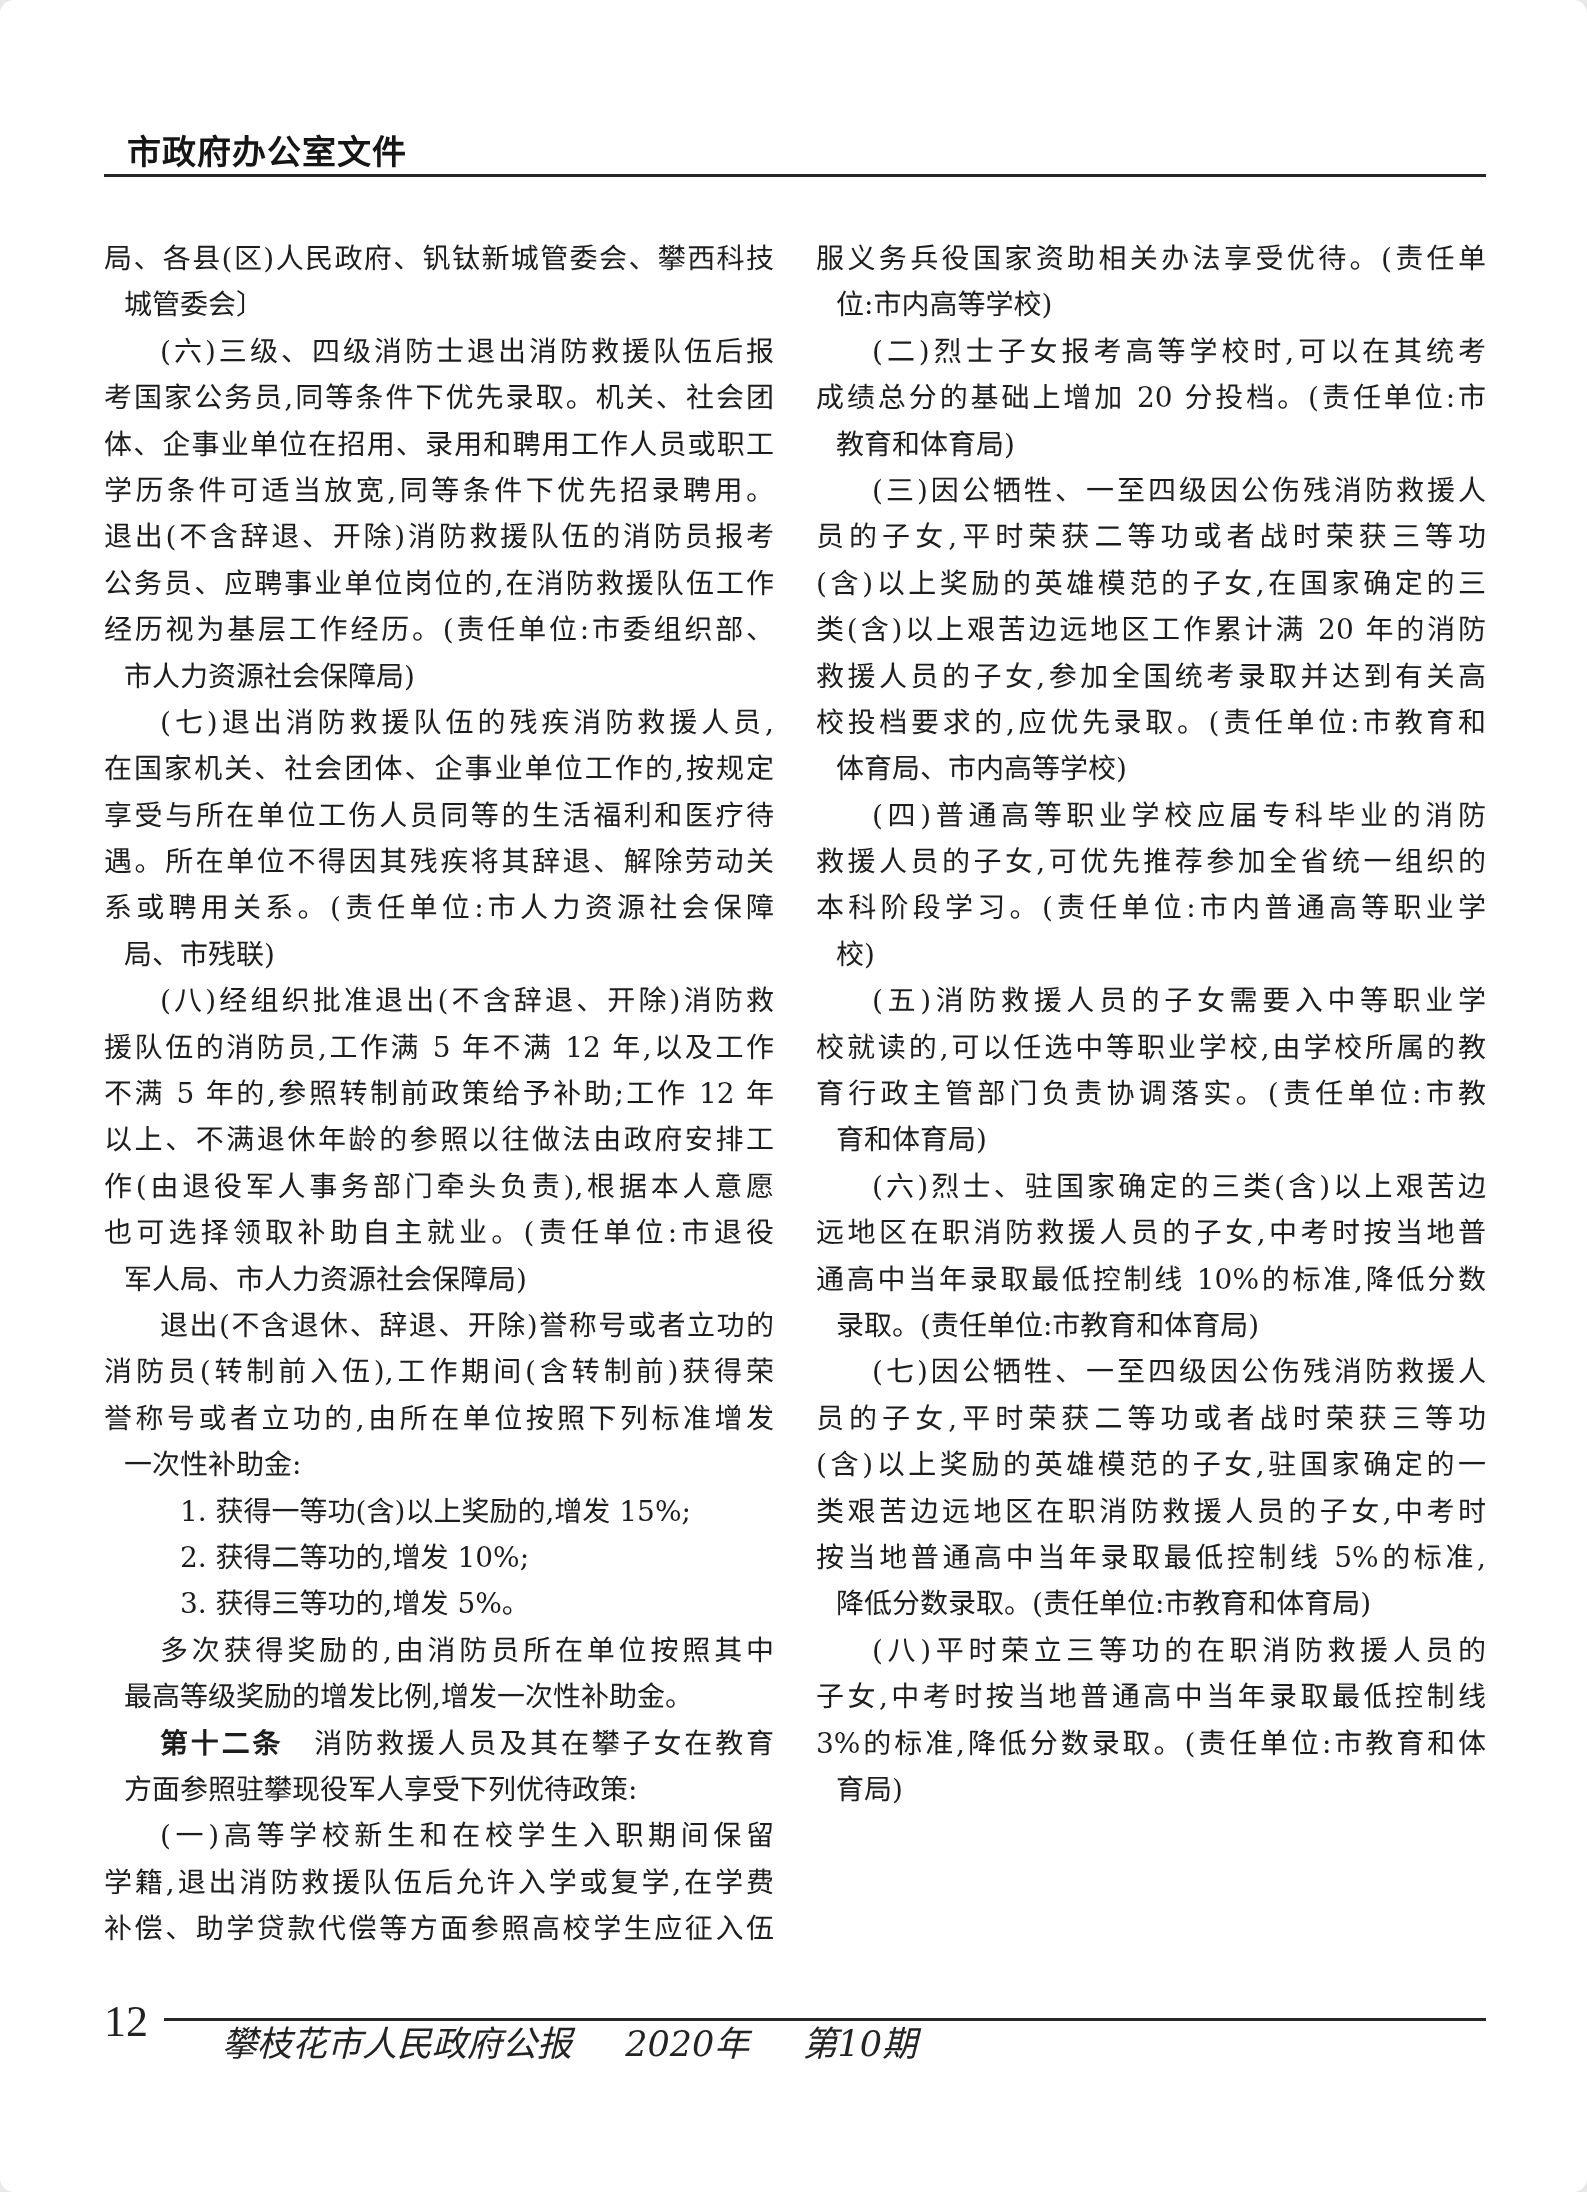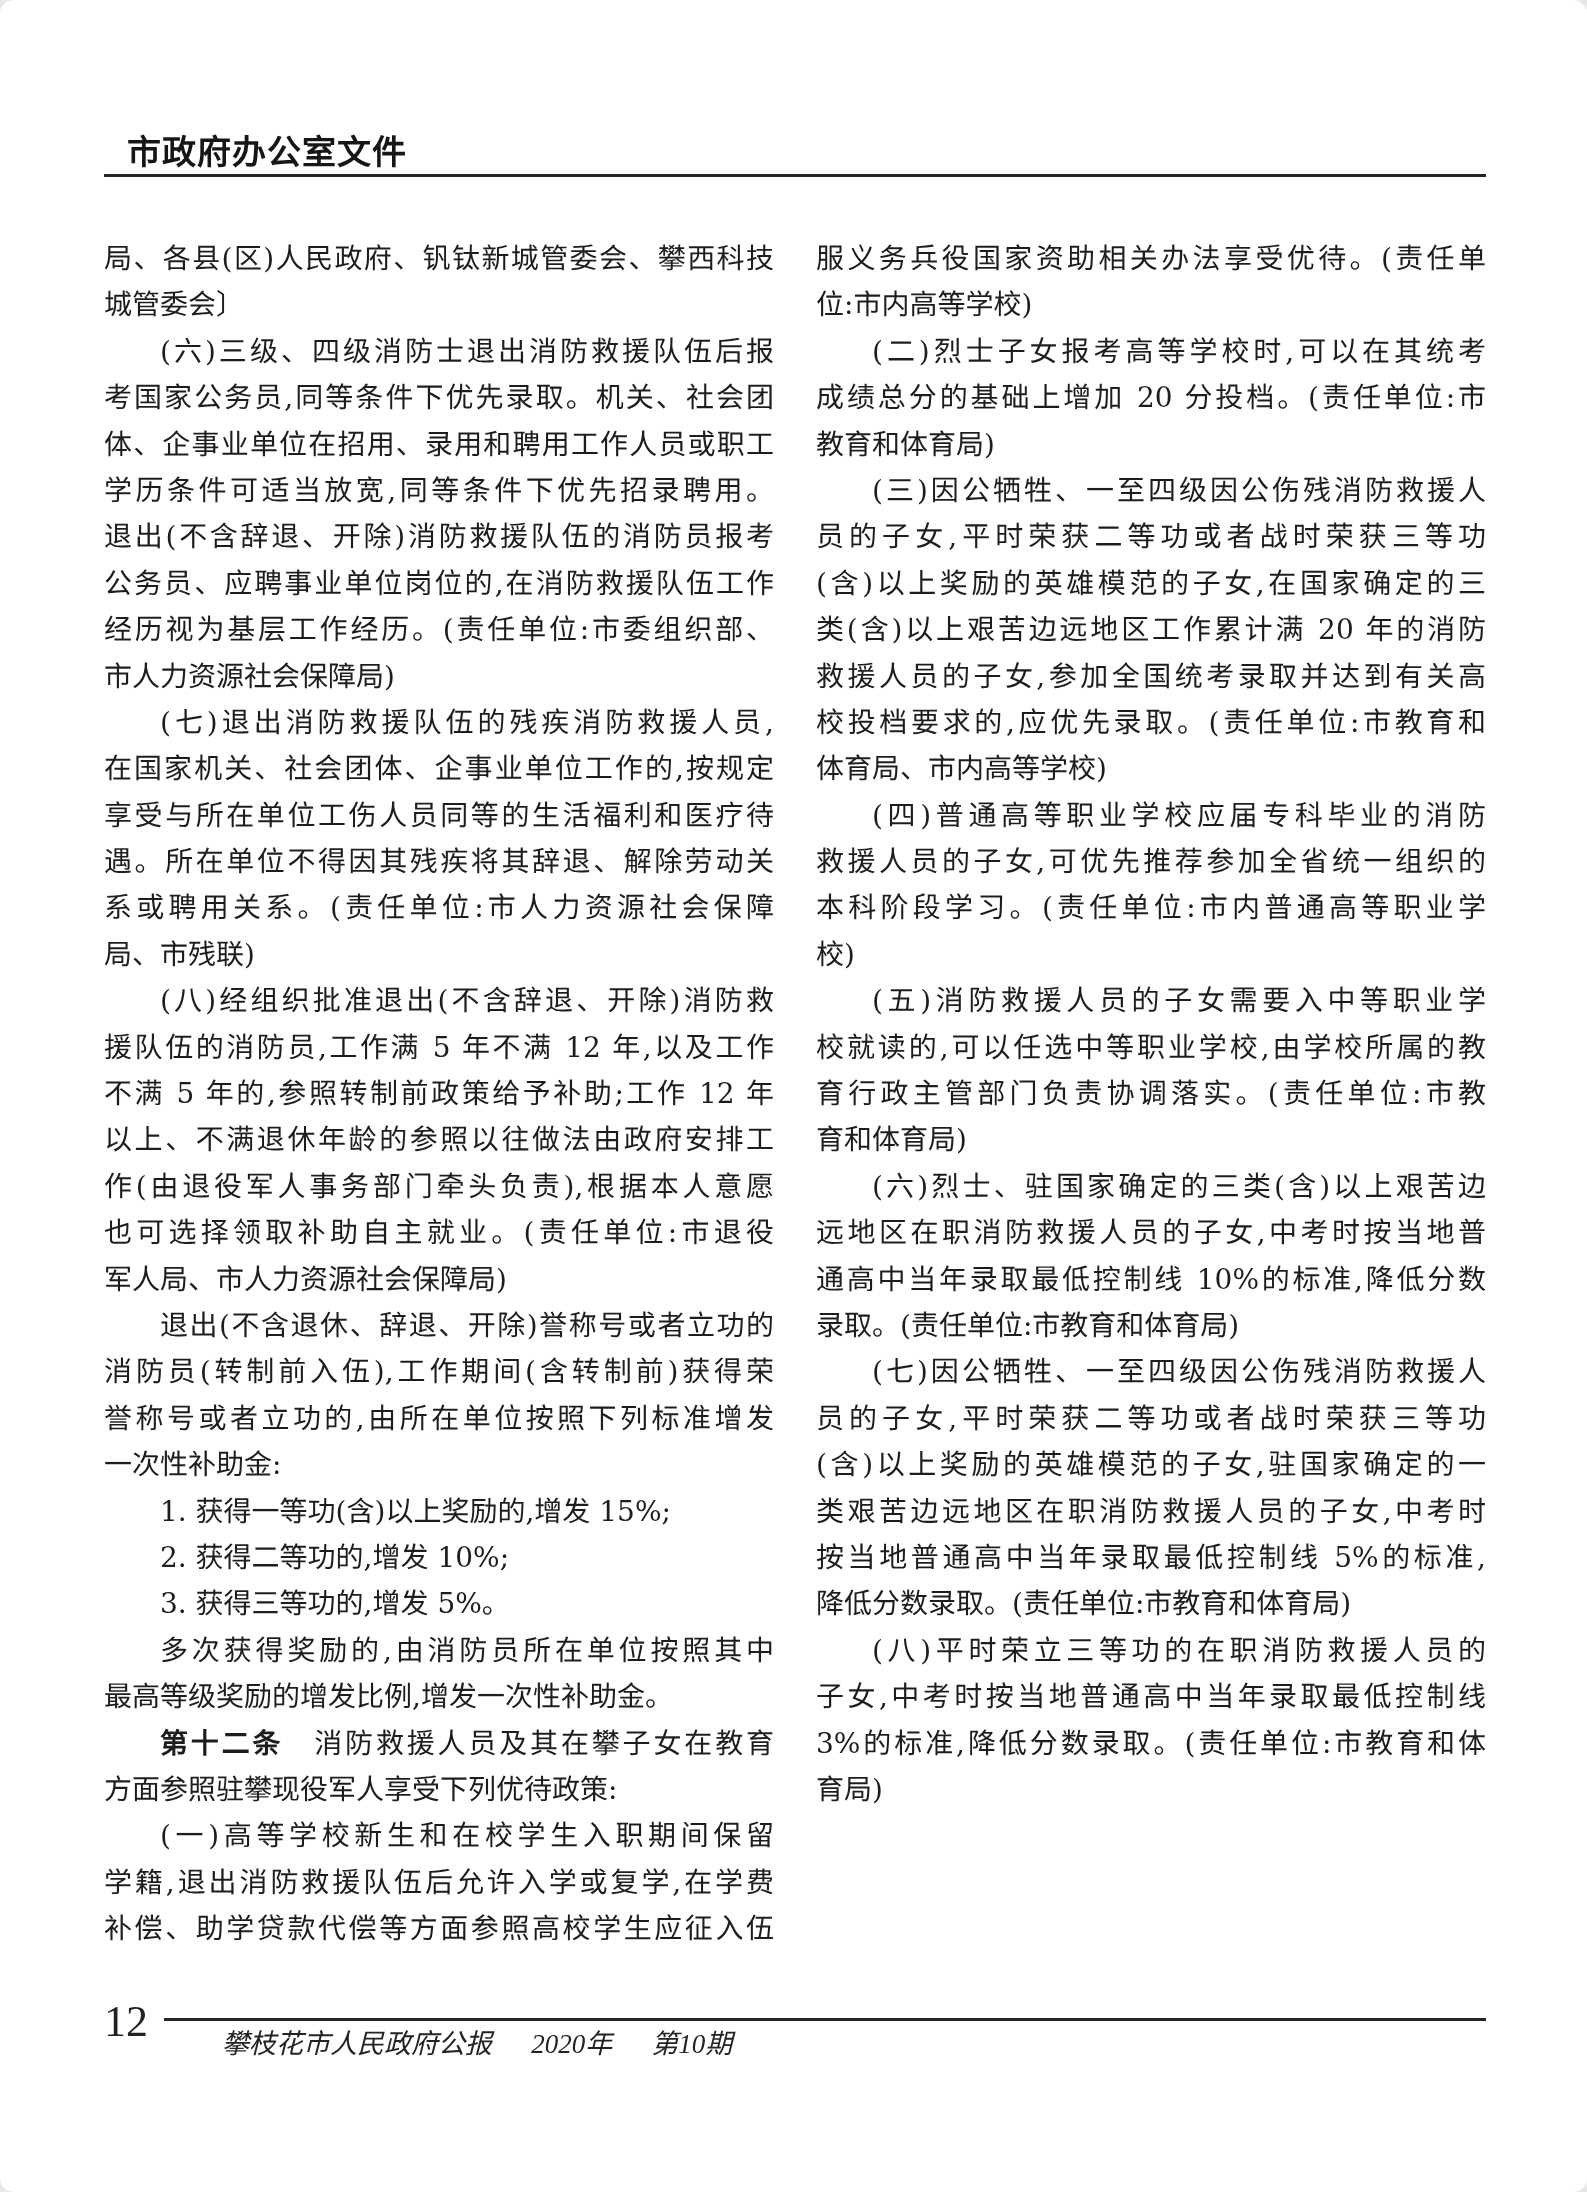--- a/index.html
+++ b/index.html
@@ -47,20 +47,21 @@
     height: 46.4px;
     line-height: 46.4px;
     overflow: hidden;
     white-space: nowrap;
     text-align: justify;
     text-align-last: justify;
   }
   .line.last {
     text-align: left;
     text-align-last: left;
+    margin-left: 20px;
   }
   .para.indent .line:first-child { text-indent: 2em; text-align: right; }
   .line b { font-weight: bold; font-family: "DejaVu Sans", sans-serif; }
   .footer-pagenum {
     position: absolute;
     left: 104px;
     top: 1997px;
     font-size: 44px;
     line-height: 50px;
     color: #222222;
@@ -71,26 +72,25 @@
     left: 164px;
     top: 2018px;
     width: 1322px;
     height: 3px;
     background: #262626;
   }
   .footer-text {
     position: absolute;
     left: 222px;
     top: 2026px;
-    font-size: 27px;
+    font-size: 35px;
     line-height: 36px;
     font-style: italic;
     color: #232323;
     white-space: nowrap;
-    font-family: Liberation Serif, serif;
   }
   .footer-text .seg { margin-right: 1.2em; }
   .footer-text .seg:last-child { margin-right: 0; }
 </style>
 </head>
 <body>
 
 <div class="page">
 
   <div class="header-title">市政府办公室文件</div>

